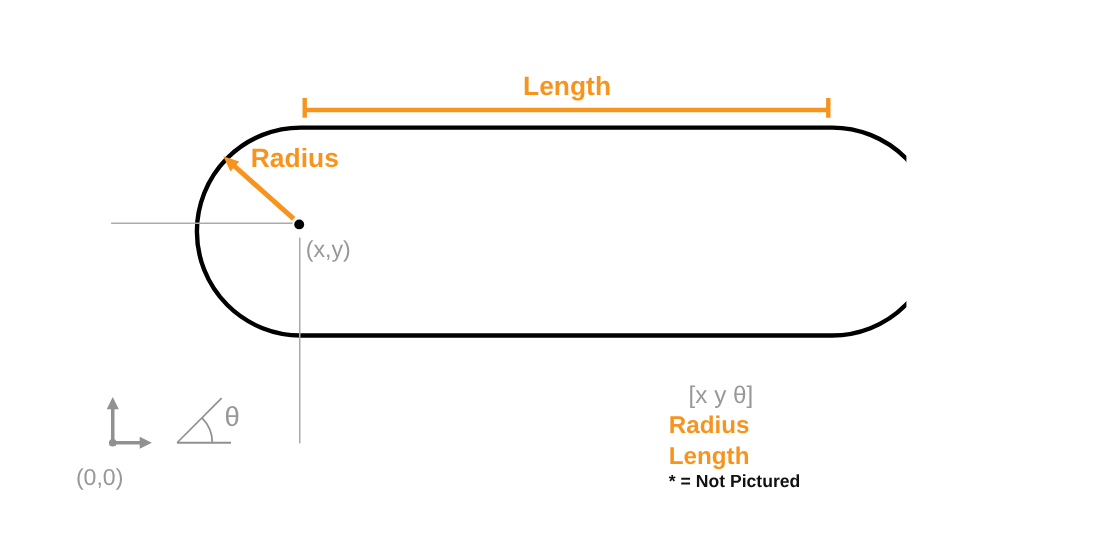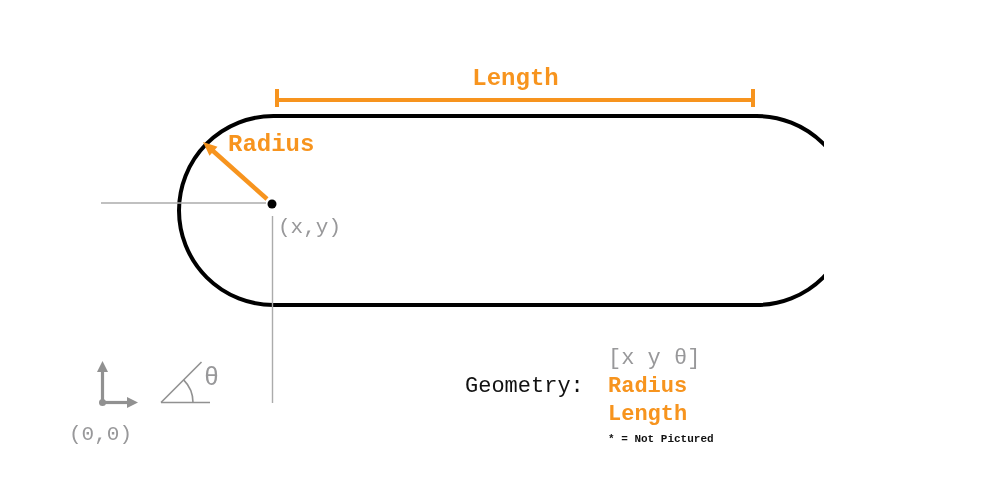--- a/index.html
+++ b/index.html
@@ -7,21 +7,20 @@
     padding: 0;
     background: #ffffff;
     font-family: "Liberation Sans", "DejaVu Sans", sans-serif;
   }
   #stage {
     position: relative;
     width: 824px;
     height: 500px;
     background: #ffffff;
     overflow: hidden;
-    font-family: Liberation Mono, monospace;
   }
   #diagram-svg {
     position: absolute;
     left: 0;
     top: 0;
   }
   .label {
     position: absolute;
     white-space: nowrap;
     line-height: 1.05;
@@ -53,25 +52,25 @@
     left: 465px;
     top: 345px;
     display: grid;
     grid-template-columns: 143px auto;
     font-size: 22px;
     line-height: 28px;
     color: var(--black-text);
   }
   .legend-key { grid-column: 1; }
   .legend-val { grid-column: 2; }
-  .val-gray   { color: var(--gray-text); }
+  .val-gray   { color: var(--gray-text); margin-left: 18px; }
   .val-orange { color: var(--orange); font-weight: 600; }
   #legend-footnote {
     grid-column: 2;
-    font-size: 11px;
+    font-size: 16px;
     font-weight: 700;
     line-height: 14px;
     margin-top: 3px;
   }
 
   
   .stroke-black  { stroke: var(--black-line); fill: none; }
   .stroke-orange { stroke: var(--orange); fill: none; }
   .fill-orange   { fill: var(--orange); stroke: none; }
   .fill-black    { fill: var(--black-line); stroke: none; }
@@ -125,21 +124,20 @@
 
   <div class="label lbl-gray" id="xy-label">(x,y)</div>
 
   <div class="label lbl-gray" id="origin-label">(0,0)</div>
 
   <div class="label lbl-gray" id="theta-label">θ</div>
 
   <div id="legend">
     <div class="legend-val val-gray">[x y θ]</div>
 
-    <div class="legend-key">Geometry:</div>
     <div class="legend-val val-orange">Radius</div>
 
     <div class="legend-key"></div>
     <div class="legend-val val-orange">Length</div>
 
     <div class="legend-key"></div>
 
     <div class="legend-key"></div>
     <div id="legend-footnote">* = Not Pictured</div>
   </div>

